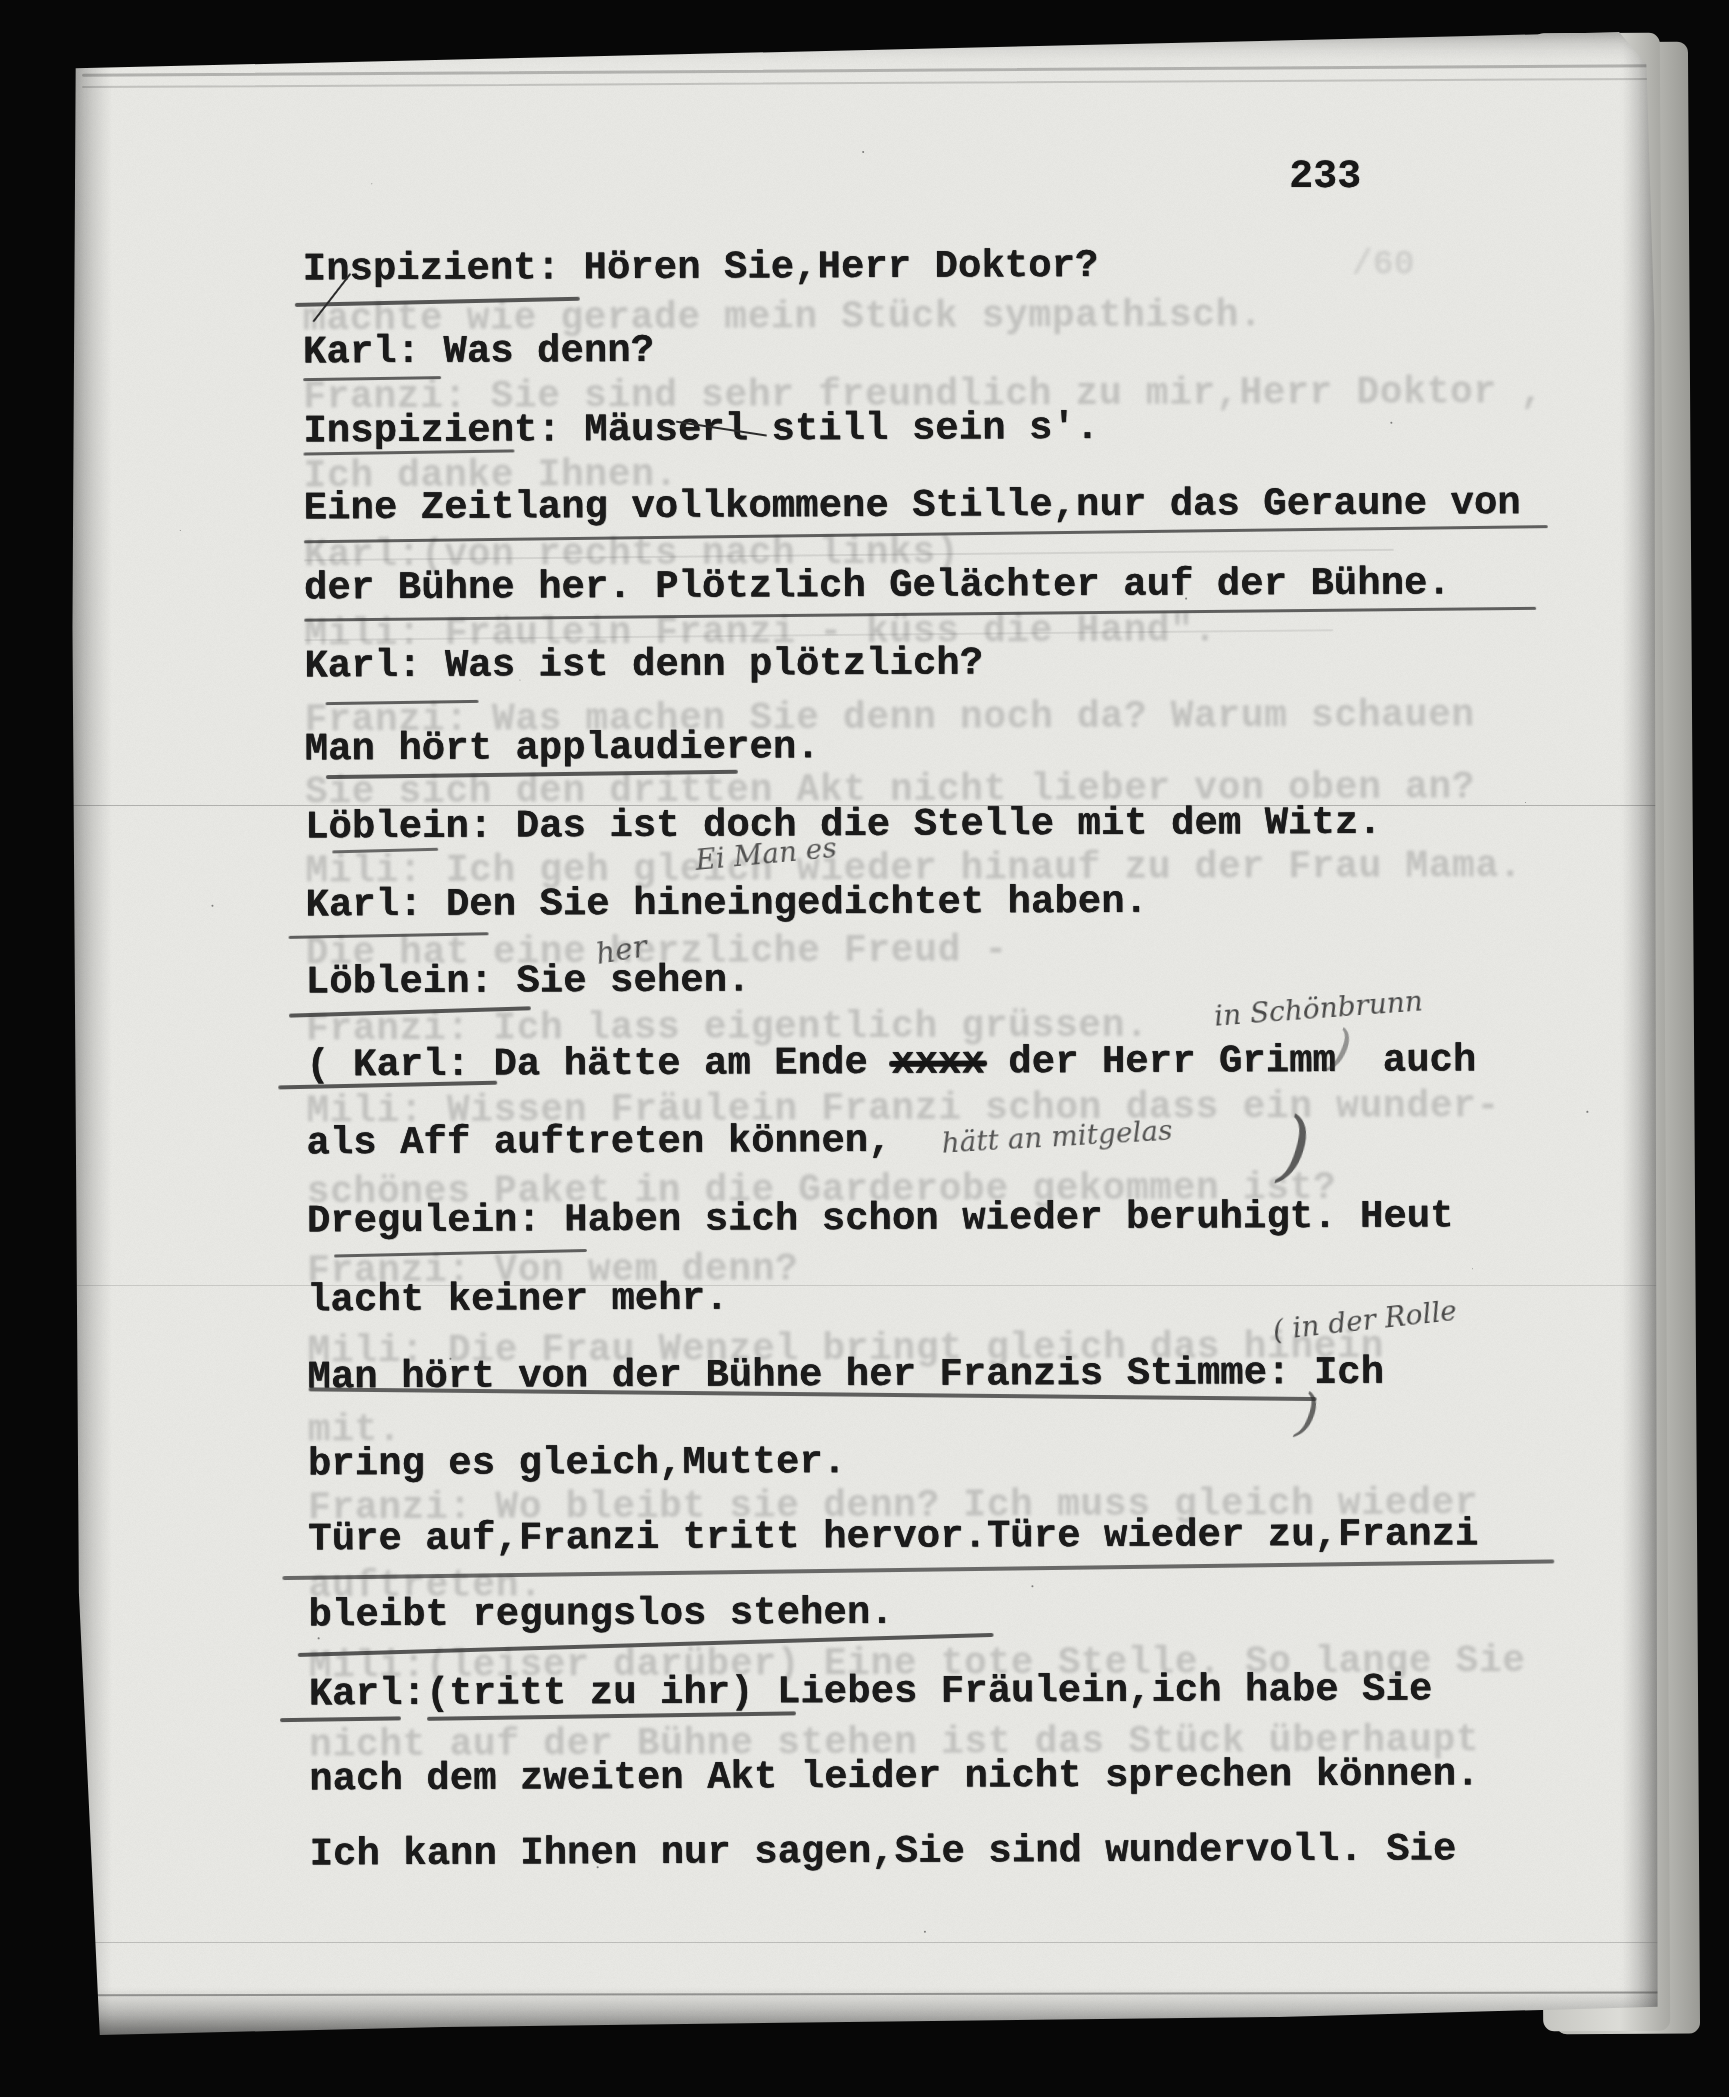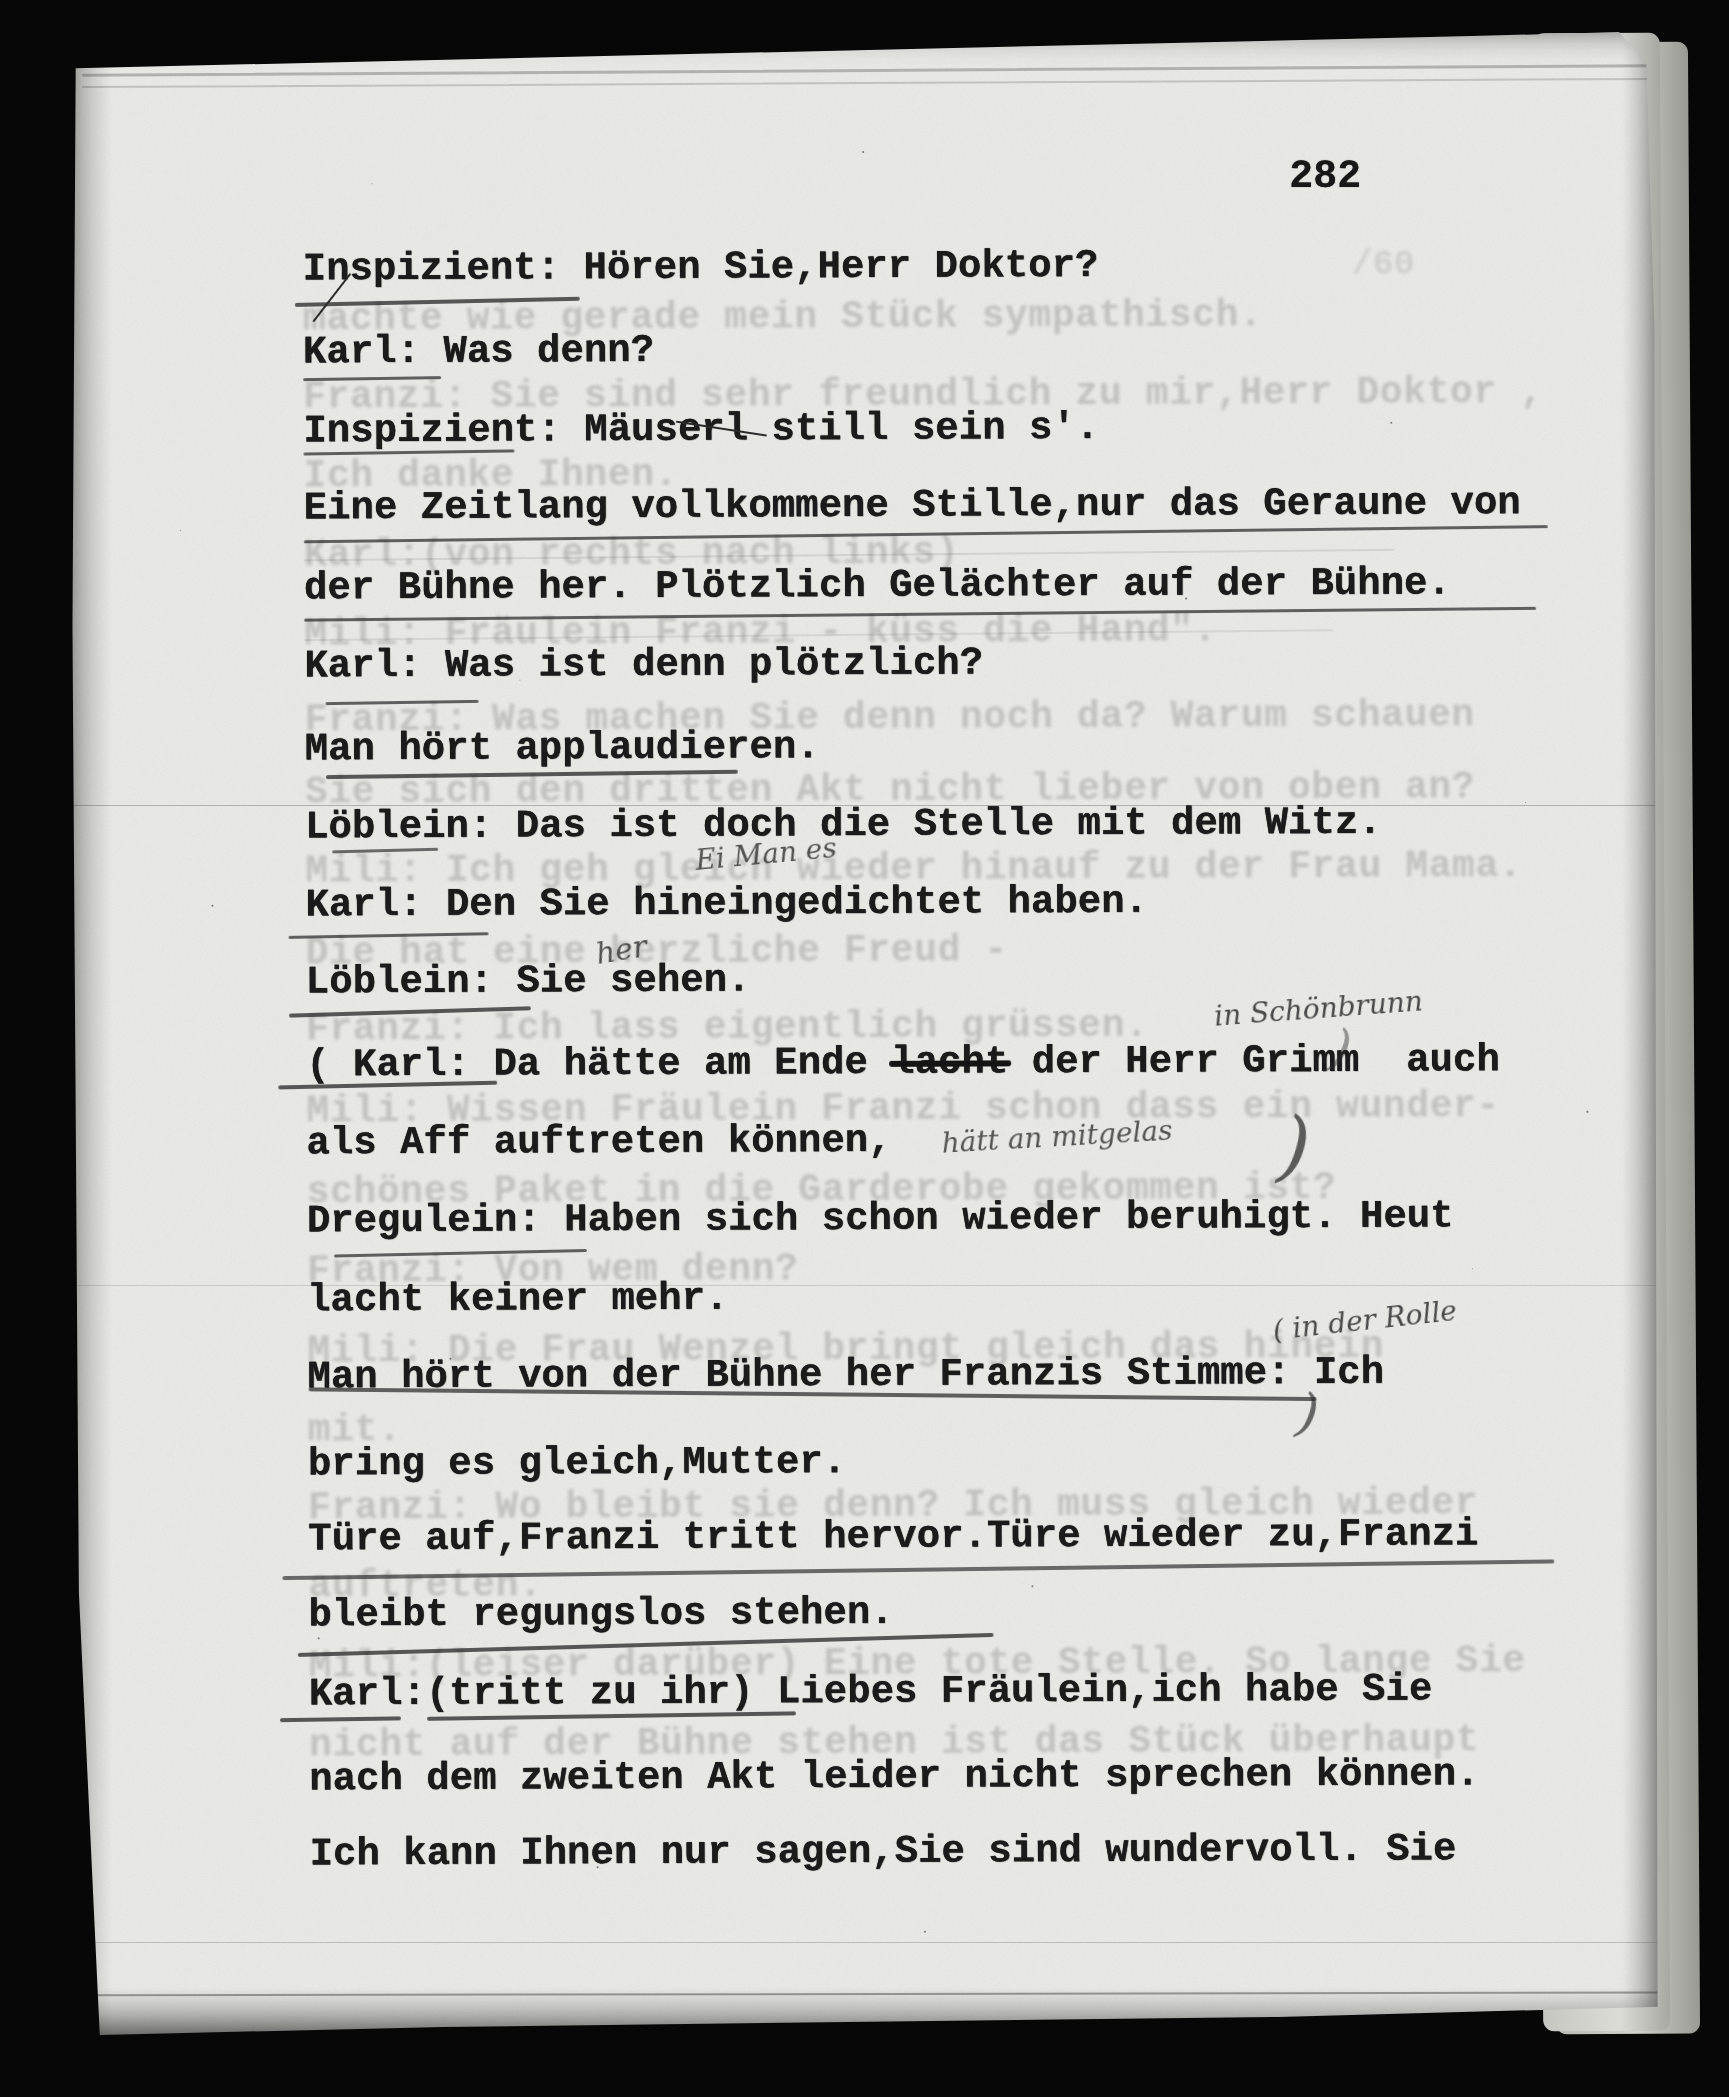--- a/index.html
+++ b/index.html
@@ -59,21 +59,21 @@
 
     <div class="top-edge-line" style="top:45px;height:3px;opacity:.55;transform:rotate(-0.35deg);"></div>
     <div class="top-edge-line" style="top:58px;height:2.4px;opacity:.38;transform:rotate(-0.3deg);"></div>
 
     <div class="crease" style="top:781px;height:1.2px;background:rgba(50,50,50,.30);"></div>
     <div class="crease" style="top:1261px;height:1.2px;background:rgba(80,80,80,.20);"></div>
     <div class="crease" style="top:1918px;height:1.2px;background:rgba(110,110,110,.35);"></div>
     <div class="crease" style="top:1969px;height:2.4px;background:rgba(55,55,55,.45);transform:rotate(-0.1deg);"></div>
 
     <div class="content">
-      <span class="pagenum" style="left:1235px;top:132px;">282</span>
+      <span class="pagenum" style="left:1235px;top:132px;">233</span>
       <span class="ghostref" style="left:1297px;top:223px;">/60</span>
       <div id="ghost-lines">
           <div class="gline" style="left: 248px; top: 271px;">machte wie gerade mein Stück sympathisch.</div>
           <div class="gline" style="left: 248px; top: 349px;">Franzi: Sie sind sehr freundlich zu mir,Herr Doktor ,</div>
           <div class="gline" style="left: 248px; top: 428px;">Ich danke Ihnen.</div>
           <div class="gline" style="left: 248px; top: 507px;">Karl:(von rechts nach links)</div>
           <div class="gline" style="left: 248px; top: 586px;">Mili: Fräulein Franzi - küss die Hand".</div>
           <div class="gline" style="left: 248px; top: 672px;">Franzi: Was machen Sie denn noch da? Warum schauen</div>
           <div class="gline" style="left: 248px; top: 744px;">Sie sich den dritten Akt nicht lieber von oben an?</div>
           <div class="gline" style="left: 248px; top: 823px;">Mili: Ich geh gleich wieder hinauf zu der Frau Mama.</div>
@@ -114,21 +114,21 @@
           <div class="tline" style="left: 248px; top: 224px;">Inspizient: Hören Sie,Herr Doktor?</div>
           <div class="tline" style="left: 248px; top: 307px;">Karl: Was denn?</div>
           <div class="tline" style="left: 248px; top: 386px;">Inspizient: Mäuserl still sein s'.</div>
           <div class="tline" style="left: 248px; top: 463px;">Eine Zeitlang vollkommene Stille,nur das Geraune von</div>
           <div class="tline" style="left: 248px; top: 543px;">der Bühne her. Plötzlich Gelächter auf der Bühne.</div>
           <div class="tline" style="left: 248px; top: 621px;">Karl: Was ist denn plötzlich?</div>
           <div class="tline" style="left: 248px; top: 704px;">Man hört applaudieren.</div>
           <div class="tline" style="left: 248px; top: 782px;">Löblein: Das ist doch die Stelle mit dem Witz.</div>
           <div class="tline" style="left: 248px; top: 860px;">Karl: Den Sie hineingedichtet haben.</div>
           <div class="tline" style="left: 248px; top: 937px;">Löblein: Sie sehen.</div>
-          <div class="tline" style="left: 248px; top: 1020px;"><span>( Karl: Da hätte am Ende </span><span class="strike">lacht</span><span> der Herr Grimm  auch</span></div>
+          <div class="tline" style="left: 248px; top: 1020px;"><span>( Karl: Da hätte am Ende </span><span class="strike">xxxx</span><span> der Herr Grimm  auch</span></div>
           <div class="tline" style="left: 248px; top: 1098px;">als Aff auftreten können,</div>
           <div class="tline" style="left: 248px; top: 1176px;">Dregulein: Haben sich schon wieder beruhigt. Heut</div>
           <div class="tline" style="left: 248px; top: 1255px;">lacht keiner mehr.</div>
           <div class="tline" style="left: 248px; top: 1332px;">Man hört von der Bühne her Franzis Stimme: Ich</div>
           <div class="tline" style="left: 248px; top: 1419px;">bring es gleich,Mutter.</div>
           <div class="tline" style="left: 248px; top: 1494px;">Türe auf,Franzi tritt hervor.Türe wieder zu,Franzi</div>
           <div class="tline" style="left: 248px; top: 1570px;">bleibt regungslos stehen.</div>
           <div class="tline" style="left: 248px; top: 1649px;">Karl:(tritt zu ihr) Liebes Fräulein,ich habe Sie</div>
           <div class="tline" style="left: 248px; top: 1734px;">nach dem zweiten Akt leider nicht sprechen können.</div>
           <div class="tline" style="left: 248px; top: 1809px;">Ich kann Ihnen nur sagen,Sie sind wundervoll. Sie</div>

